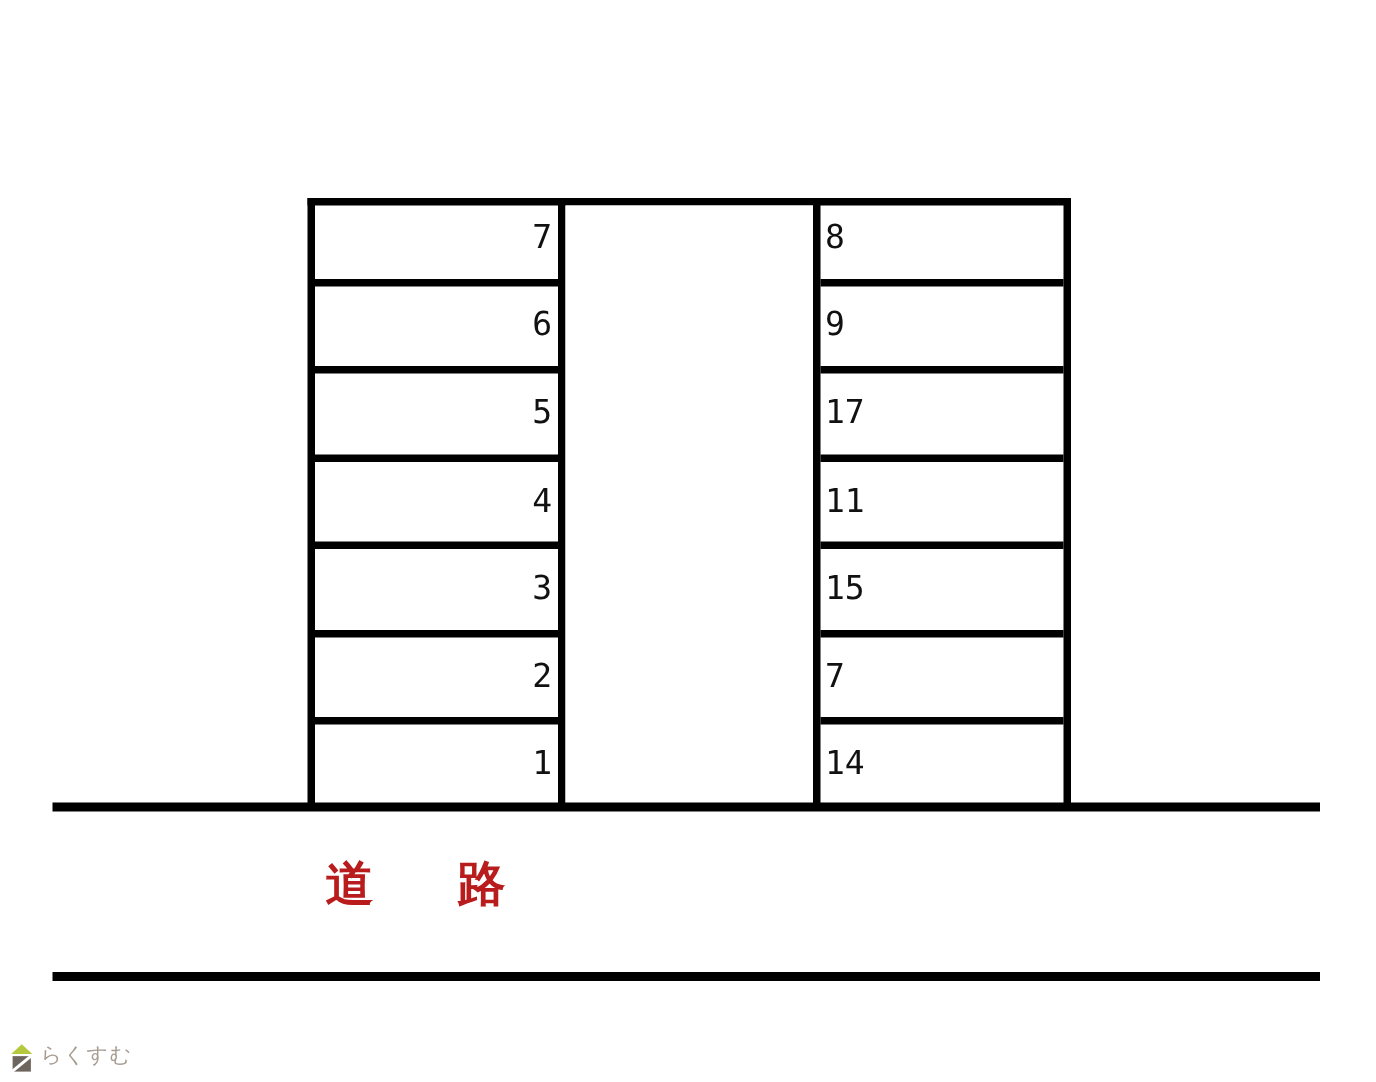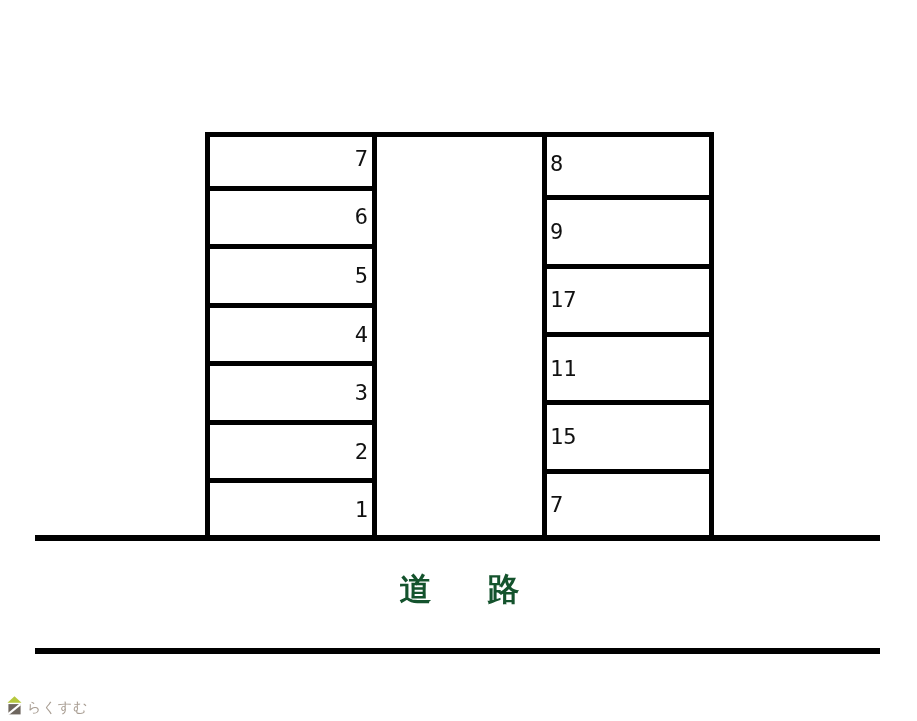--- a/index.html
+++ b/index.html
@@ -62,38 +62,37 @@
     width: 845px;
     height: 6px;
     background: #000000;
   }
   .road-line.upper { top: 535px; }
   .road-line.lower { top: 648px; }
   .road-label {
     position: absolute;
     left: 205px; top: 571px;
     width: 509px;
-    text-align: center;
+    text-align: left;
     font-size: 32px;
     font-weight: bold;
-    color: #14532d;
+    color: #b91c1c;
     letter-spacing: 12px;
     text-indent: 12px;
     line-height: 36px;
     white-space: pre;
   }
 
   
   .logo {
     position: absolute;
     left: 7px; top: 696px;
     display: flex;
-    align-items: flex-end;
+    align-items: flex-start;
     gap: 5px;
-    font-family: Liberation Mono, monospace;
   }
   .logo svg { display: block; }
   .logo-text {
     font-size: 14px;
     letter-spacing: 1px;
     line-height: 1;
   }
 </style>
 </head>
 <body>
@@ -140,20 +139,23 @@
       </div>
       <div class="space">
         <span class="num">11</span>
       </div>
       <div class="space">
         <span class="num">15</span>
       </div>
       <div class="space">
         <span class="num">7</span>
       </div>
+      <div class="space">
+        <span class="num">14</span>
+      </div>
     </div>
 
   <div class="road-line upper"></div>
   <div class="road-label">道　路</div>
   <div class="road-line lower"></div>
 
   <div class="logo">
     <svg width="15" height="19" viewBox="0 0 16 20">
       <polygon id="logo-roof" points="8,0 15.5,7 0.5,7" fill="#b6c83d"></polygon>
       <rect id="logo-body" x="1.5" y="8.5" width="13" height="11" fill="#6e665e"></rect>

